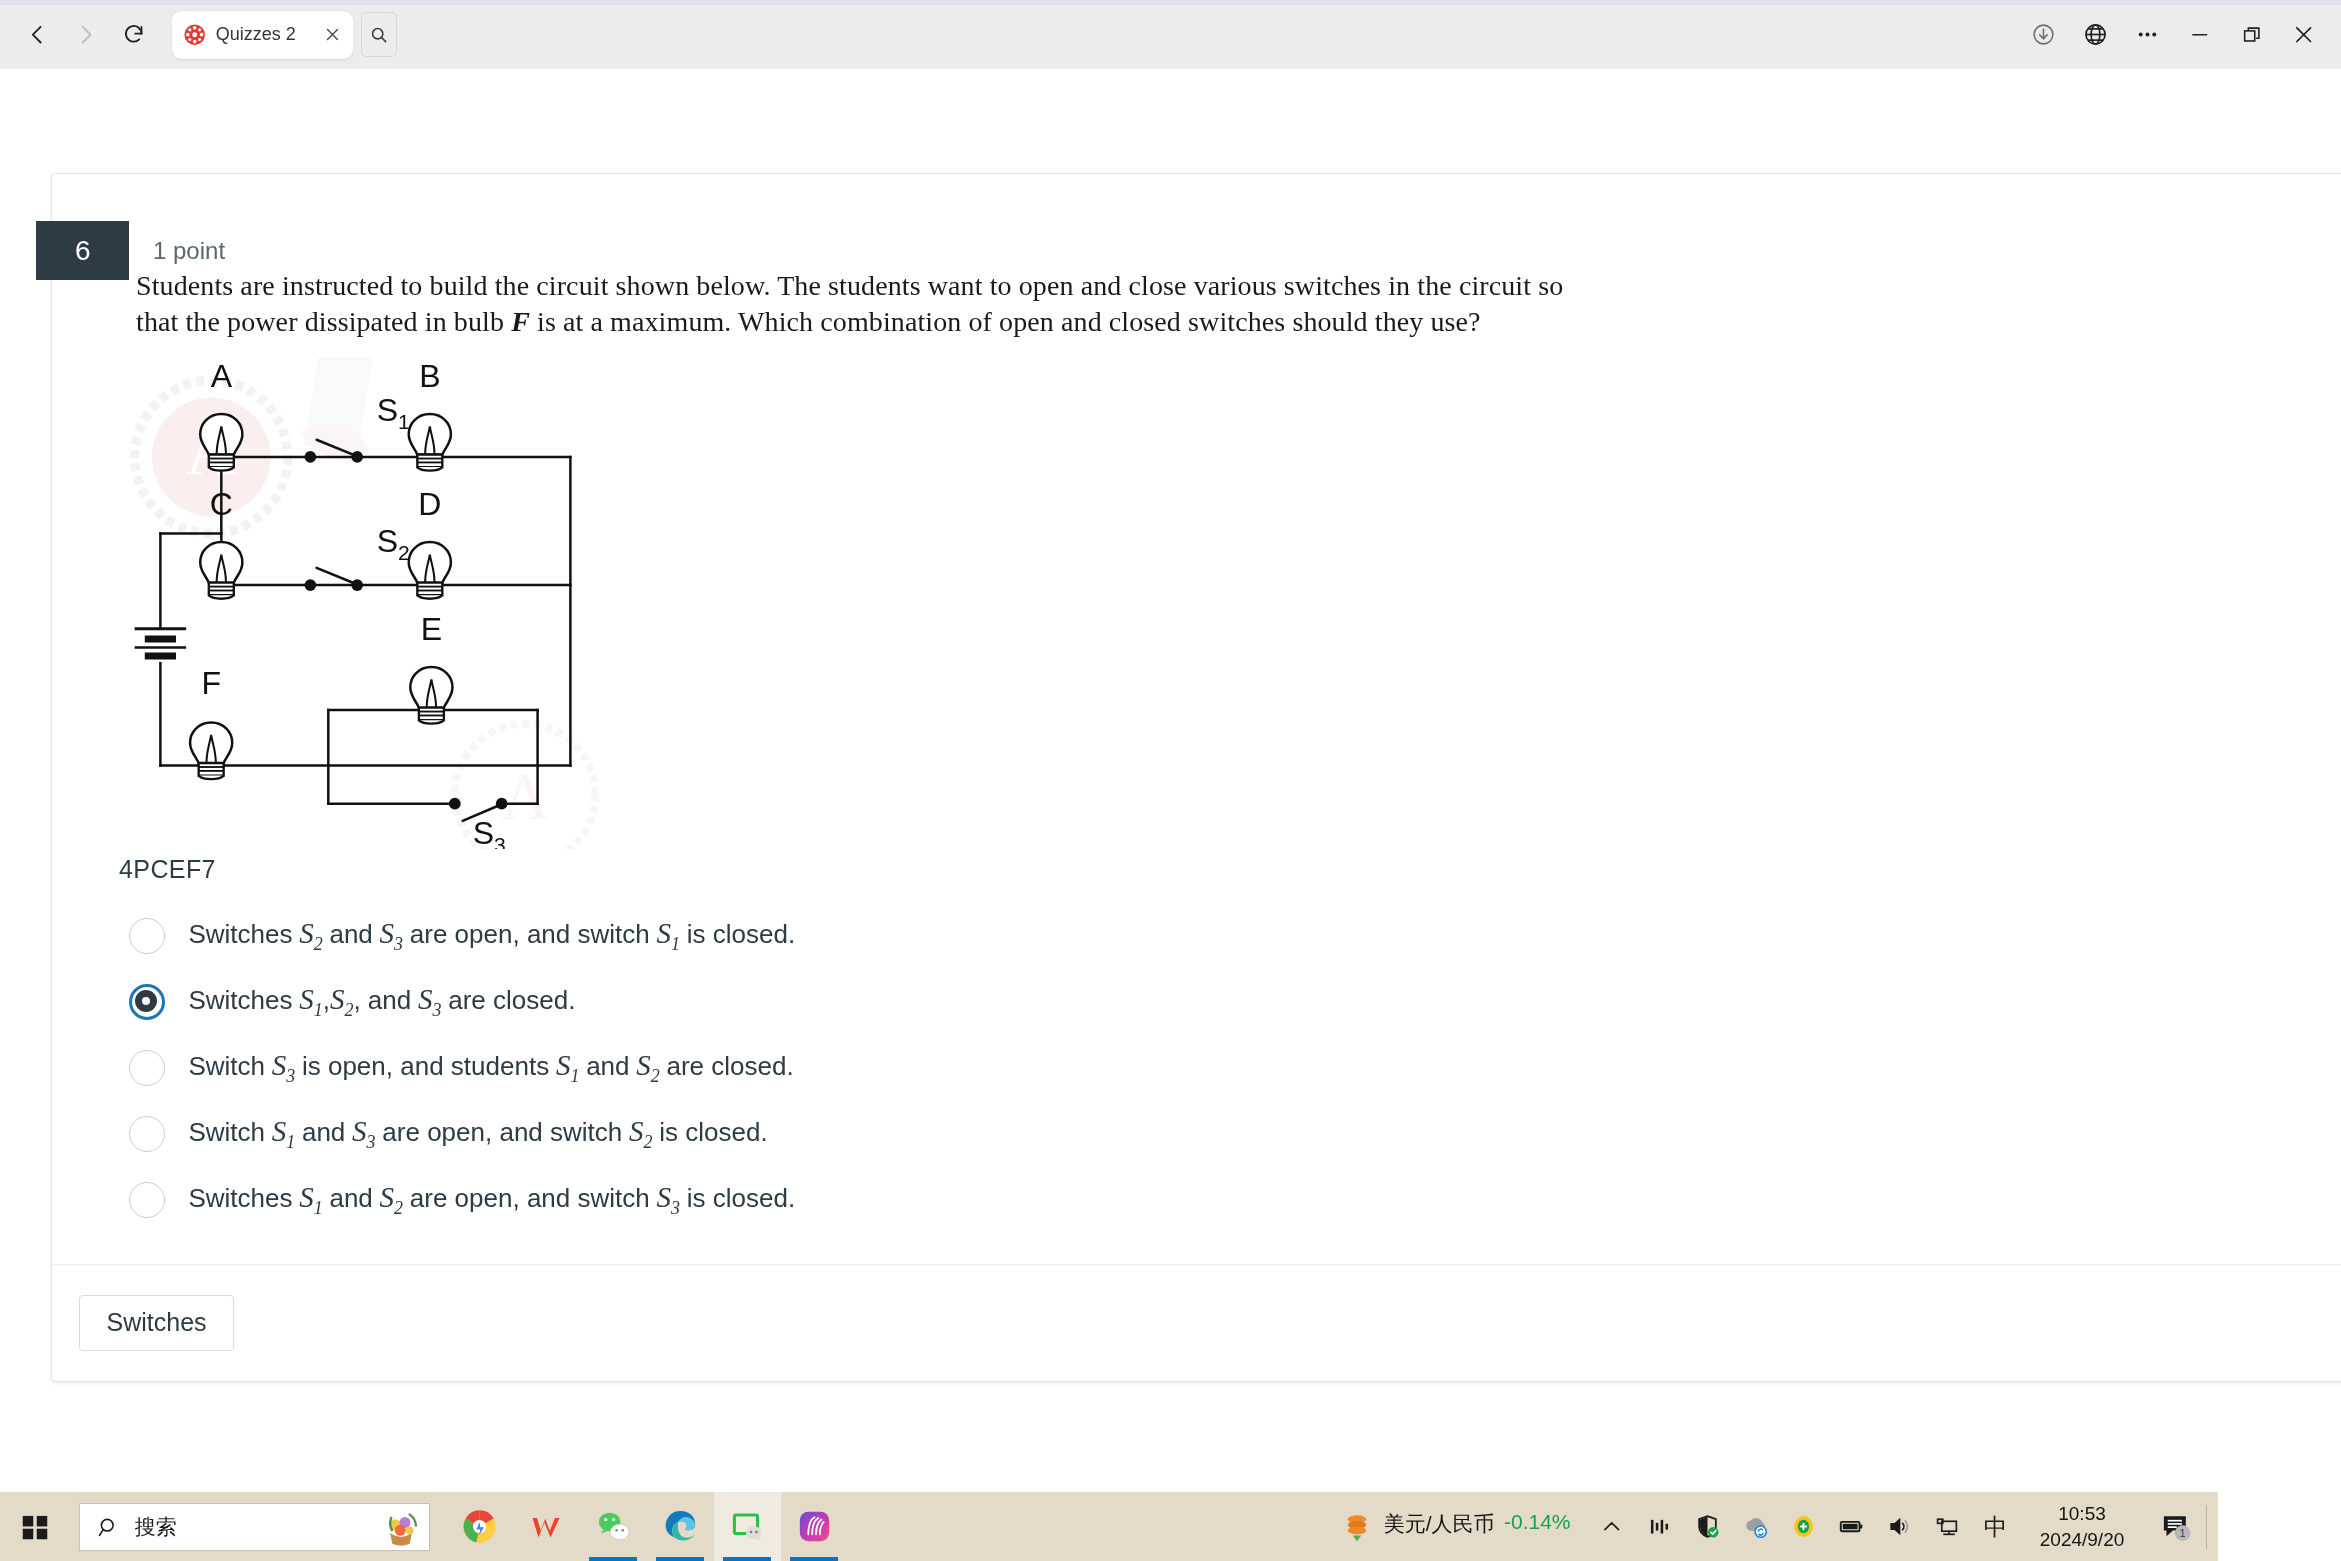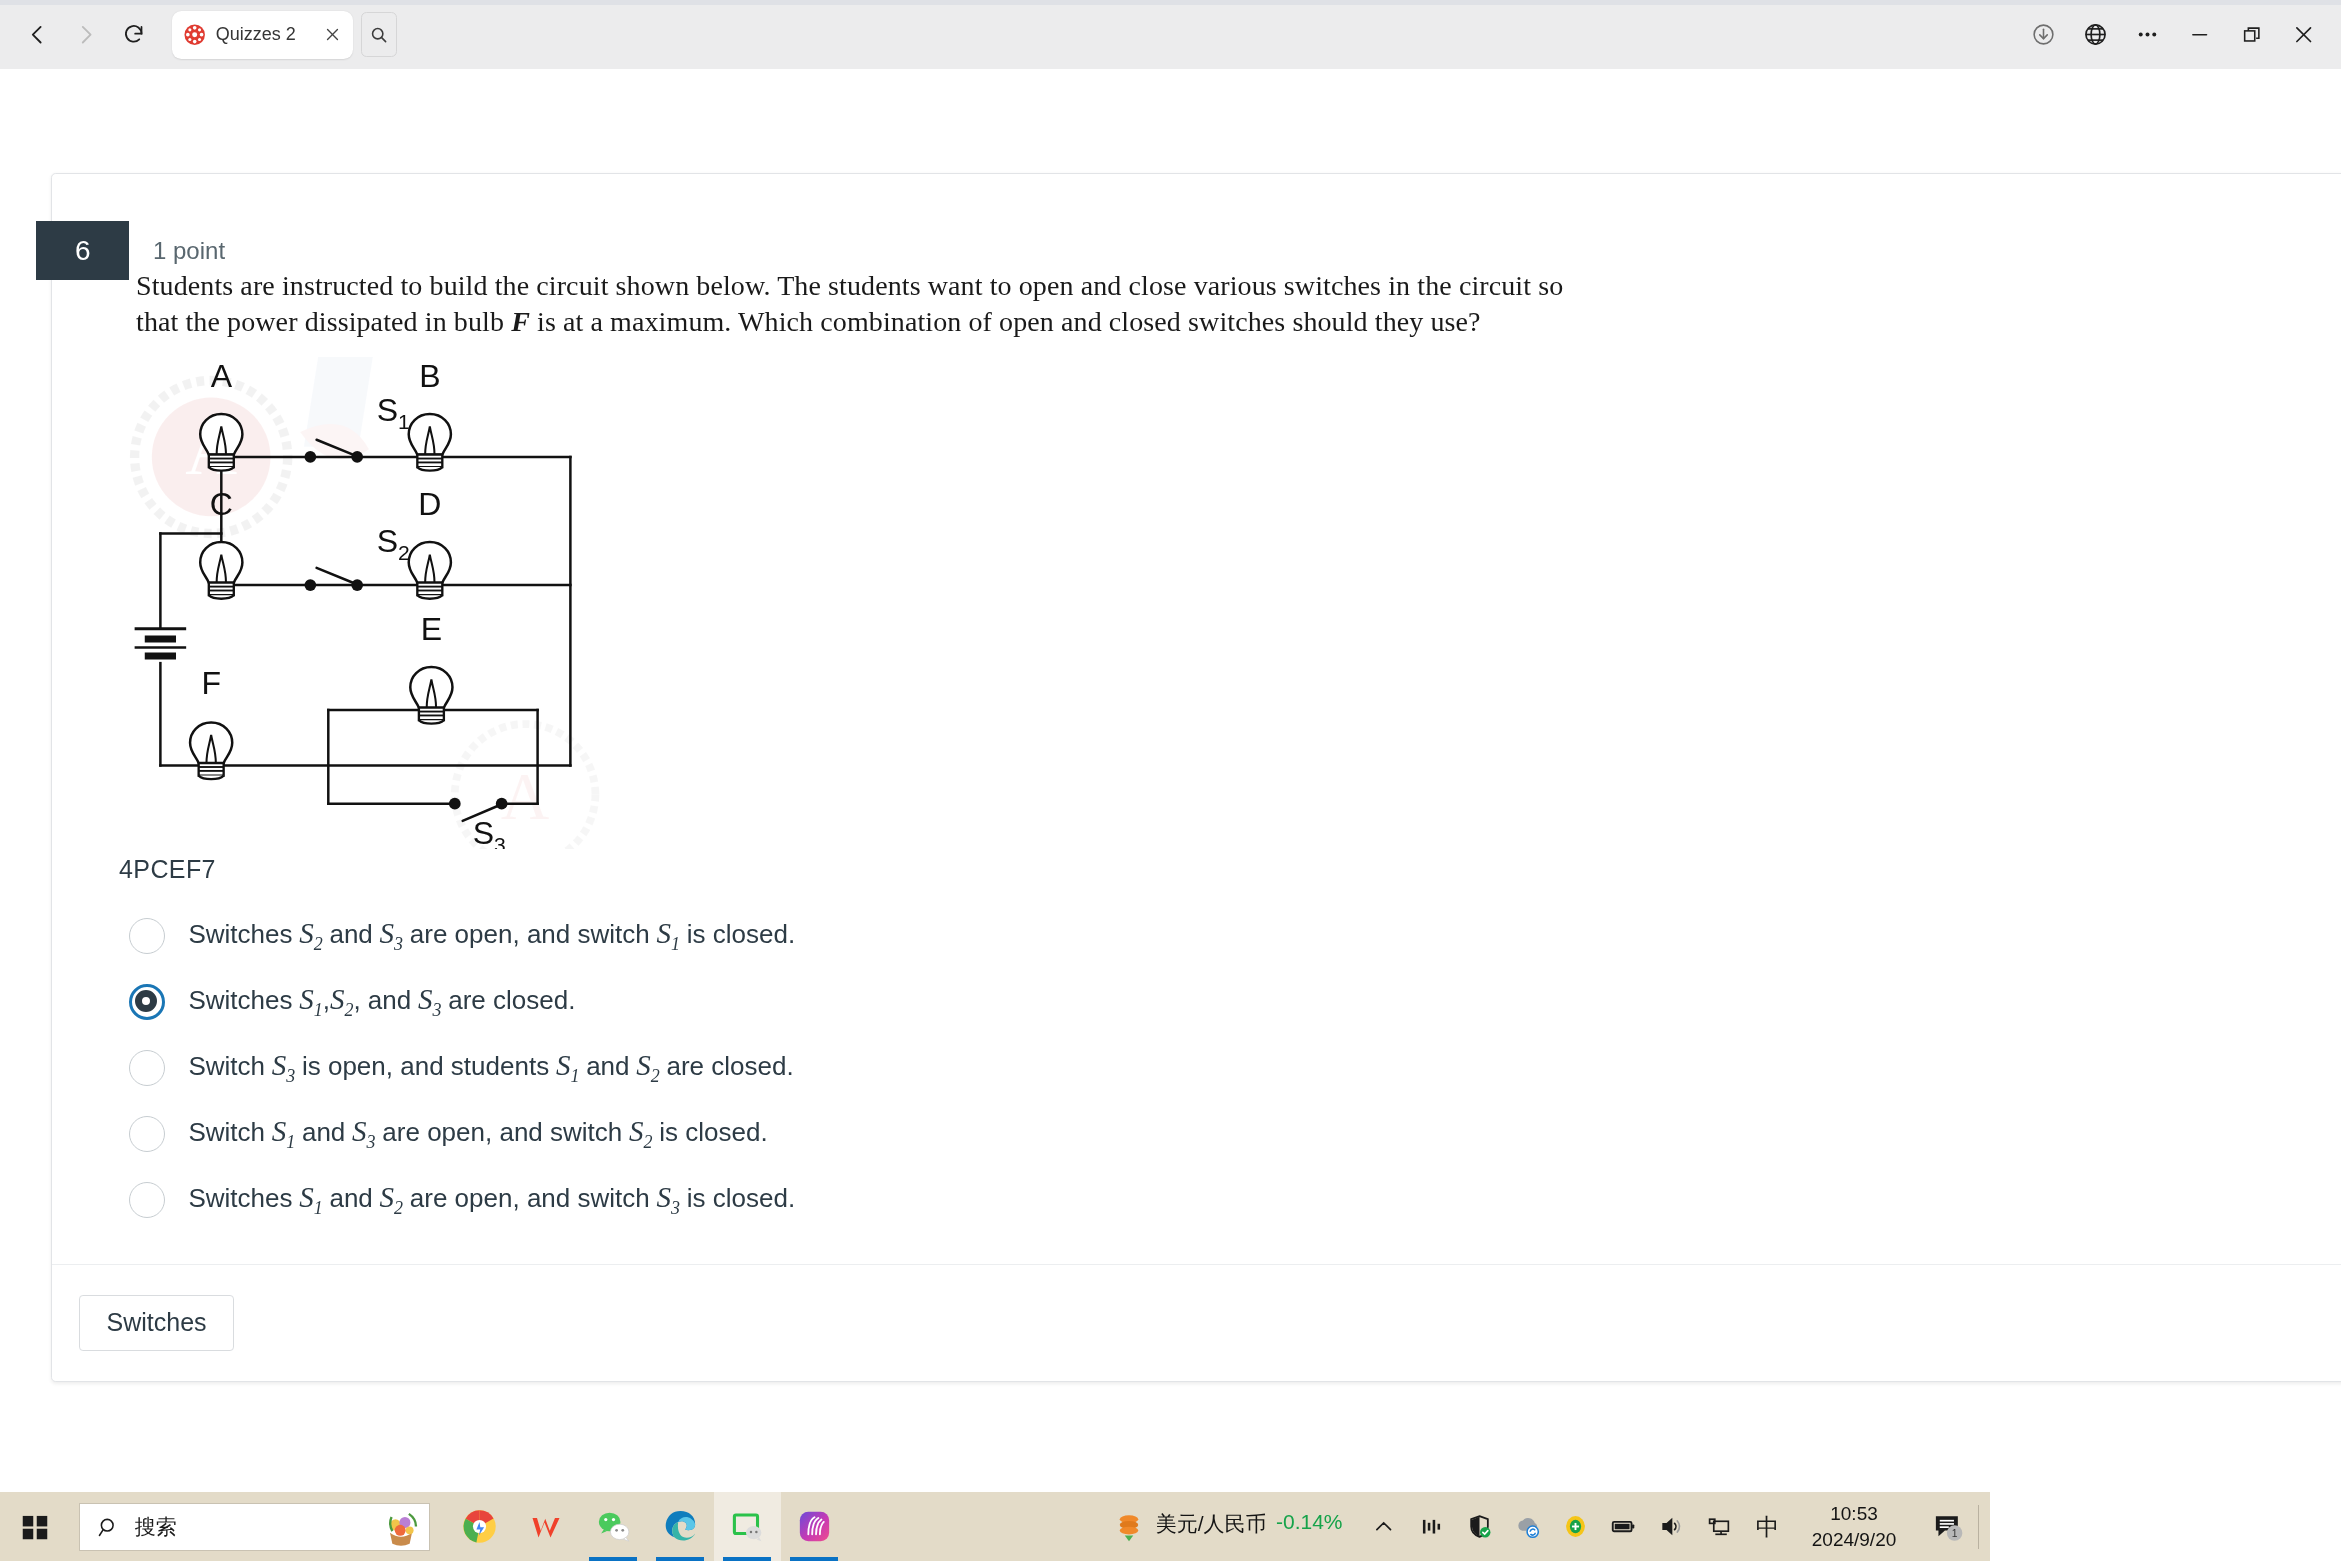--- a/index.html
+++ b/index.html
@@ -149,21 +149,21 @@
   .card-footer { padding: 30px 0 30px 27px; }
   .btn-previous {
     display: inline-block;
     padding: 12.5px 26.5px;
     font-size: 25px; color: #2d3b45;
     background: #fff; border: 0.8px solid #d9dcdf; border-radius: 3.9px;
   }
 
   
   .taskbar {
-    position: absolute; left: 0; bottom: 0; width: 1990px; height: 69px;
+    position: absolute; left: 0; bottom: 0; width: 2218px; height: 69px;
     background: #e3dbc8;
     display: flex; align-items: center;
   }
   .tb-start {
     width: 70px; height: 69px; display: flex; align-items: center; justify-content: center;
   }
   .tb-search {
     margin-left: 9.4px; width: 351px; height: 48px;
     background: #ffffff; border: 0.8px solid #c9c2b2;
     display: flex; align-items: center; padding-left: 17px; position: relative;

